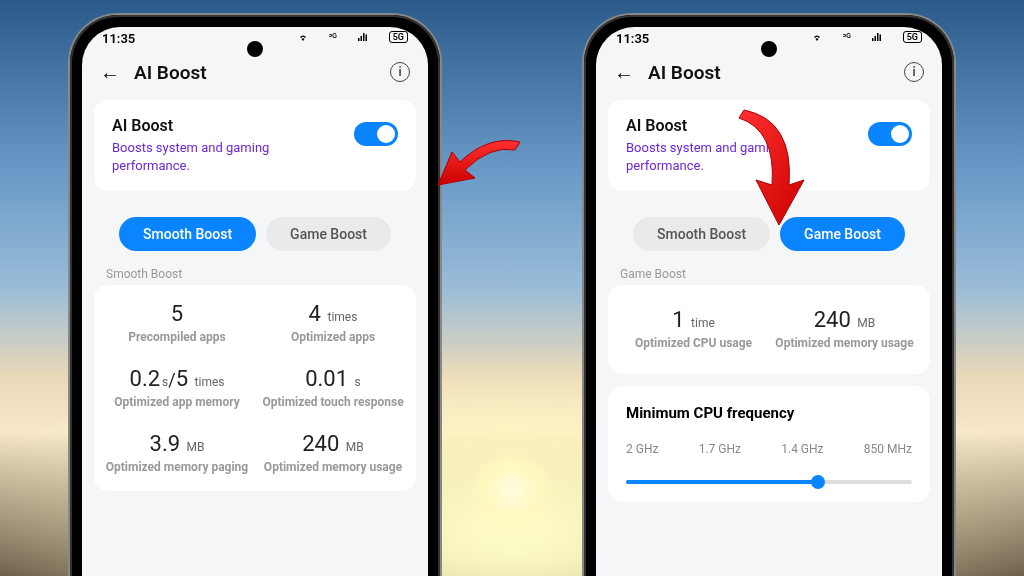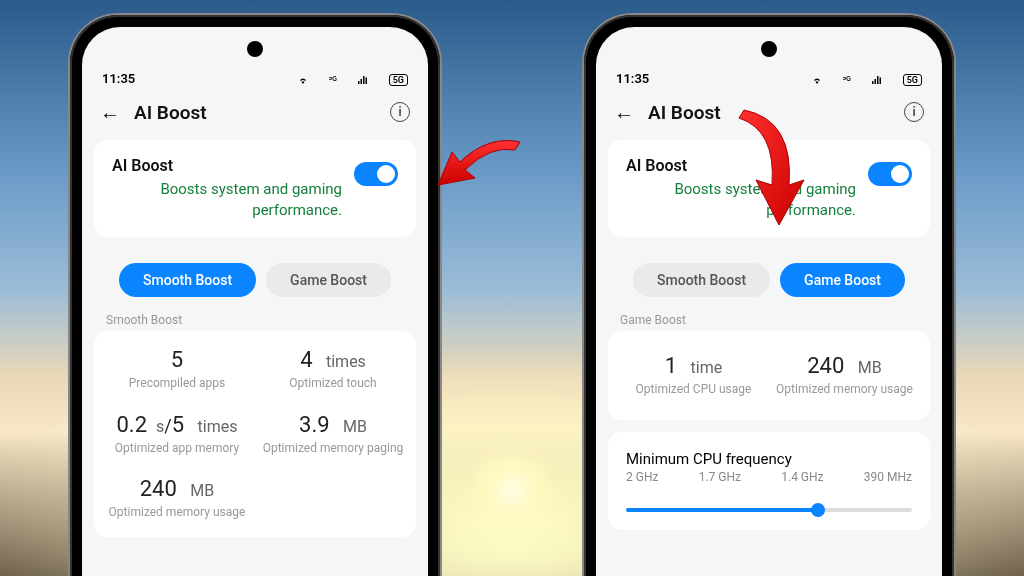--- a/index.html
+++ b/index.html
@@ -57,26 +57,25 @@
     width: 16px;
     height: 16px;
     background: #000;
     border-radius: 50%;
     z-index: 10;
   }
 
   .status-bar {
     display: flex;
     justify-content: space-between;
-    align-items: flex-end;
-    padding: 12px 20px 4px;
+    align-items: flex-start;
+    padding: 4px 20px 4px;
     font-size: 13px;
     font-weight: 600;
     color: #000;
-    margin-top: 32px;
   }
   .status-right { display: flex; gap: 19px; align-items: center; font-size: 11px; }
   .status-right svg { width: 14px; height: 12px; }
 
   .titlebar {
     display: flex;
     align-items: center;
     padding: 10px 18px 16px;
     gap: 14px;
   }
@@ -101,21 +100,21 @@
     padding: 16px 18px;
   }
 
   .ai-boost-row {
     display: flex;
     align-items: flex-start;
     gap: 12px;
   }
   .ai-boost-text { flex: 1; }
   .ai-boost-title { font-size: 16px; font-weight: 600; color: #111; margin-bottom: 4px; }
-  .ai-boost-desc { font-size: 15px; color: #15803d; line-height: 1.4; text-align: right; }
+  .ai-boost-desc { font-size: 13px; color: #6d28d9; line-height: 1.4; }
 
   .toggle {
     width: 44px; height: 24px;
     background: #0a84ff;
     border-radius: 12px;
     position: relative;
     margin-top: 6px;
   }
   .toggle::after {
     content: '';
@@ -152,34 +151,34 @@
     grid-template-columns: 1fr 1fr;
     gap: 20px 10px;
     padding: 16px 10px;
     background: #fff;
     margin: 0 12px 12px;
     border-radius: 14px;
   }
   .stat { text-align: center; }
   .stat-value { font-size: 18px; color: #222; }
   .stat-value .big { font-size: 22px; font-weight: 400; }
-  .stat-value .unit { font-size: 16px; color: #666; margin-left: 9px; }
-  .stat-label { font-size: 12px; color: #999; margin-top: 4px; line-height: 1.3; }
+  .stat-value .unit { font-size: 12px; color: #666; margin-left: 2px; }
+  .stat-label { font-size: 12px; color: #999; margin-top: 4px; line-height: 1.3; font-weight: bold; }
 
   .stats-grid-2col {
     display: grid;
     grid-template-columns: 1fr 1fr;
     padding: 22px 10px;
     background: #fff;
     margin: 0 12px 12px;
     border-radius: 14px;
   }
 
   .cpu-card { padding: 18px; }
-  .cpu-title { font-size: 15px; font-weight: 400; margin-bottom: 2px; }
+  .cpu-title { font-size: 15px; font-weight: 700; margin-bottom: 20px; }
   .cpu-ticks {
     display: flex;
     justify-content: space-between;
     font-size: 12px;
     color: #888;
     margin-bottom: 24px;
   }
   .cpu-slider {
     position: relative;
     height: 4px;
@@ -270,25 +269,29 @@
 
     <div class="section-label">Smooth Boost</div>
 
     <div class="stats-grid">
       <div class="stat">
         <div class="stat-value"><span class="big">5</span></div>
         <div class="stat-label">Precompiled apps</div>
       </div>
       <div class="stat">
         <div class="stat-value"><span class="big">4</span> <span class="unit">times</span></div>
-        <div class="stat-label">Optimized touch</div>
+        <div class="stat-label">Optimized apps</div>
       </div>
       <div class="stat">
         <div class="stat-value"><span class="big">0.2</span><span class="unit">s</span>/<span class="big">5</span> <span class="unit">times</span></div>
         <div class="stat-label">Optimized app memory</div>
+      </div>
+      <div class="stat">
+        <div class="stat-value"><span class="big">0.01</span> <span class="unit">s</span></div>
+        <div class="stat-label">Optimized touch response</div>
       </div>
       <div class="stat">
         <div class="stat-value"><span class="big">3.9</span> <span class="unit">MB</span></div>
         <div class="stat-label">Optimized memory paging</div>
       </div>
       <div class="stat">
         <div class="stat-value"><span class="big">240</span> <span class="unit">MB</span></div>
         <div class="stat-label">Optimized memory usage</div>
       </div>
     </div>
@@ -346,21 +349,21 @@
         <div class="stat-label">Optimized memory usage</div>
       </div>
     </div>
 
     <div class="card cpu-card">
       <div class="cpu-title">Minimum CPU frequency</div>
       <div class="cpu-ticks">
         <span>2 GHz</span>
         <span>1.7 GHz</span>
         <span>1.4 GHz</span>
-        <span>390 MHz</span>
+        <span>850 MHz</span>
       </div>
       <div class="cpu-slider">
         <div class="cpu-slider-fill"></div>
         <div class="cpu-slider-thumb"></div>
       </div>
     </div>
   </div>
 </div>
 
 <svg class="arrow-svg-left" viewBox="0 0 100 100">

